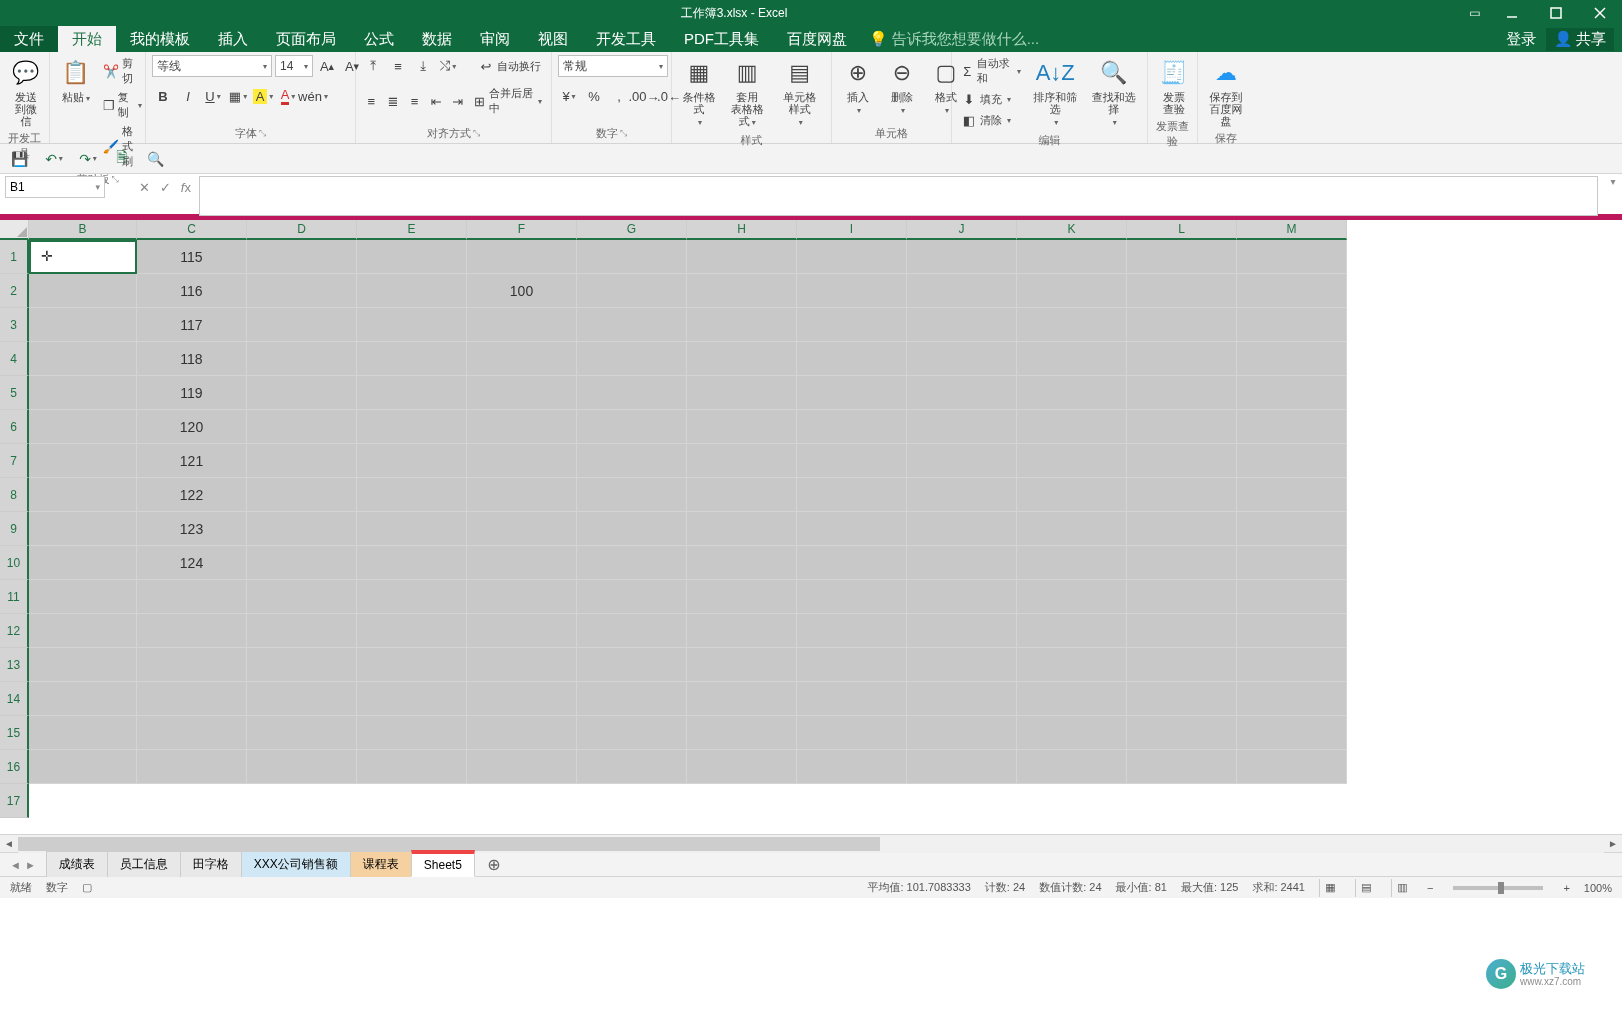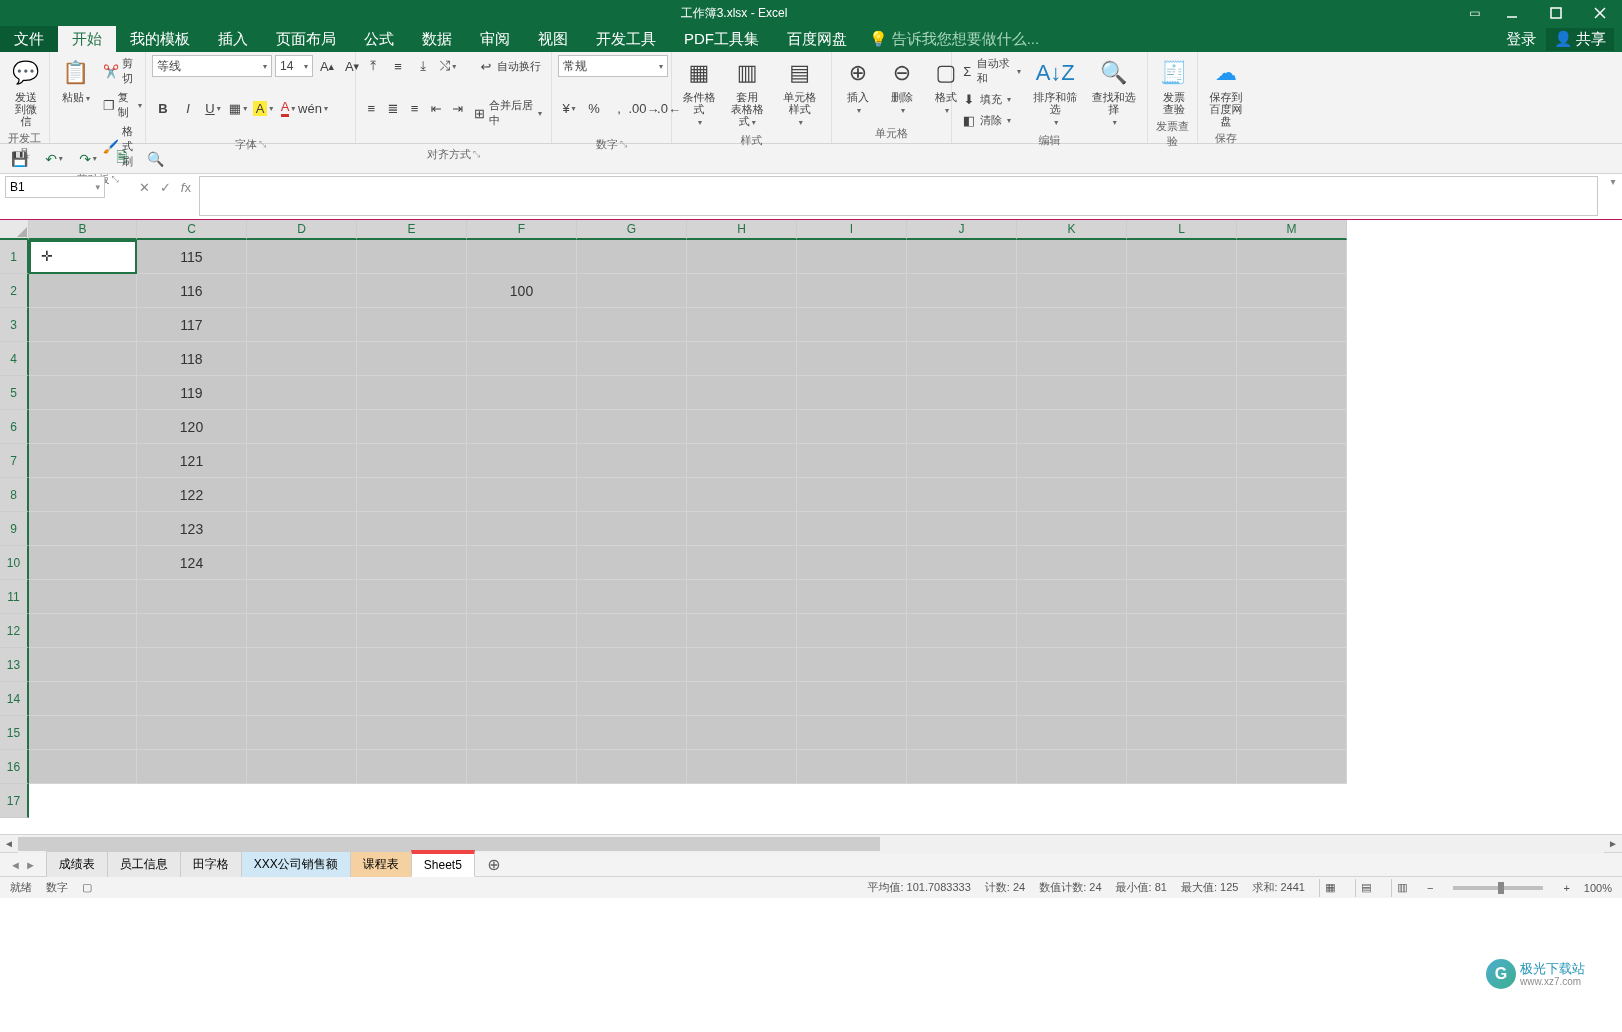--- a/index.html
+++ b/index.html
@@ -21,28 +21,28 @@
 .rgroup .body{flex:1;display:flex;align-items:flex-start;gap:4px}
 .rgroup .glabel{text-align:center;font-size:11px;color:#666;padding-top:2px;display:flex;align-items:center;justify-content:center;gap:2px}
 .rgroup .expand{font-size:9px;color:#888}
 .bigbtn{display:flex;flex-direction:column;align-items:center;padding:2px 4px;gap:2px;cursor:pointer}
 .bigbtn .ico{width:32px;height:32px;display:flex;align-items:center;justify-content:center;font-size:22px}
 .bigbtn .lbl{font-size:11px;text-align:center;line-height:12px}
 .smallbtns{display:flex;flex-direction:column;gap:2px}
 .smallbtn{display:flex;align-items:center;gap:3px;padding:1px 3px;cursor:pointer;font-size:11px}
 .smallbtn .ico{width:16px;height:16px;display:flex;align-items:center;justify-content:center;font-size:13px}
 .dd{font-size:8px;color:#666;margin-left:2px}
-.fontrow{display:flex;gap:3px;margin-bottom:16px}
+.fontrow{display:flex;align-items:center;gap:3px;margin-bottom:4px}
 .fontsel{border:1px solid #c0c0c0;background:#fff;height:22px;font-size:12px;padding:0 4px;display:flex;align-items:center}
 .fontname{width:120px}
 .fontsize{width:38px}
 .iconbtn{width:22px;height:22px;display:flex;align-items:center;justify-content:center;border:1px solid transparent;cursor:pointer;font-size:13px}
 .qat{height:30px;background:#f3f3f3;border-bottom:1px solid #d4d4d4;display:flex;align-items:center;padding:0 10px;gap:14px}
 .qatbtn{width:20px;height:20px;display:flex;align-items:center;justify-content:center;color:#217346;font-size:14px;cursor:pointer}
-.namebox-row{height:46px;background:#fff;border-bottom:1px solid #be185d;display:flex;align-items:flex-start;padding-top:2px}
+.namebox-row{height:46px;background:#fff;border-bottom:6px solid #be185d;display:flex;align-items:flex-start;padding-top:2px}
 .namebox{width:100px;height:22px;border:1px solid #c8c8c8;margin-left:5px;display:flex;align-items:center;padding:0 4px;font-size:12px;background:#fff}
 .namebox .ddarr{margin-left:auto;font-size:9px;color:#888}
 .fxbtns{display:flex;align-items:center;gap:10px;margin-left:20px;height:22px;color:#888;font-size:13px}
 .fxbar{flex:1;height:40px;border:1px solid #c8c8c8;margin-left:8px;margin-right:6px;background:#fff}
 .collapse-fxbar{width:18px;display:flex;align-items:center;justify-content:center;color:#888;font-size:10px}
 .grid-area{position:relative;height:614px;overflow:hidden;background:#fff}
 .selectall{position:absolute;left:0;top:0;width:29px;height:20px;background:#e8e8e8;border-right:1px solid #ccc;border-bottom:2px solid #217346;display:flex;align-items:flex-end;justify-content:flex-end}
 .selectall::after{content:"";border-left:10px solid transparent;border-bottom:10px solid #b0b0b0;margin:1px}
 .colheads{position:absolute;left:29px;top:0;right:0;height:20px;display:flex}
 .colhead{height:20px;border-right:1px solid #ccc;border-bottom:2px solid #217346;background:#d4d4d4;display:flex;align-items:center;justify-content:center;font-size:12px;color:#217346}

